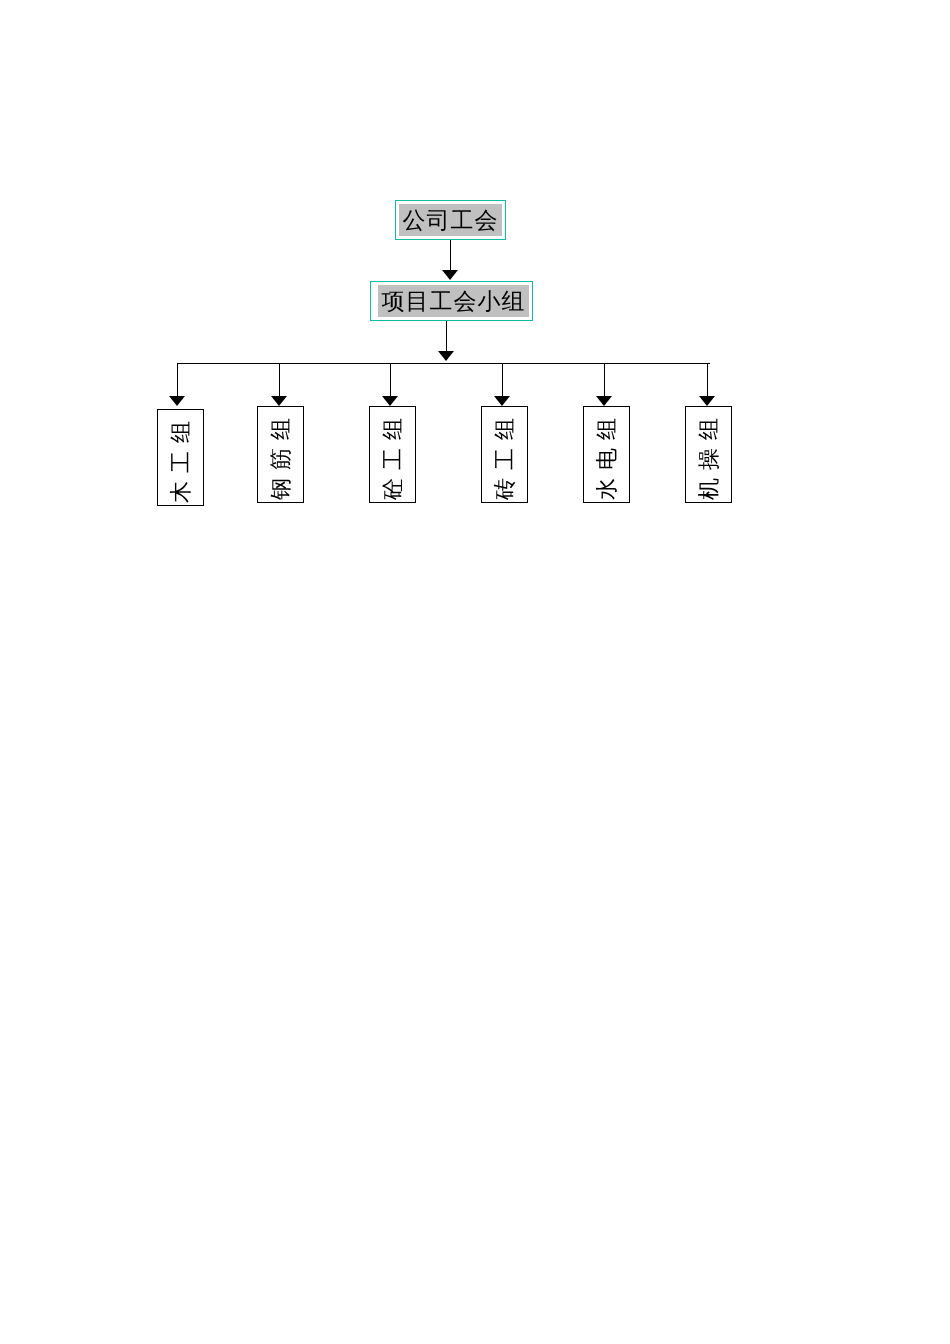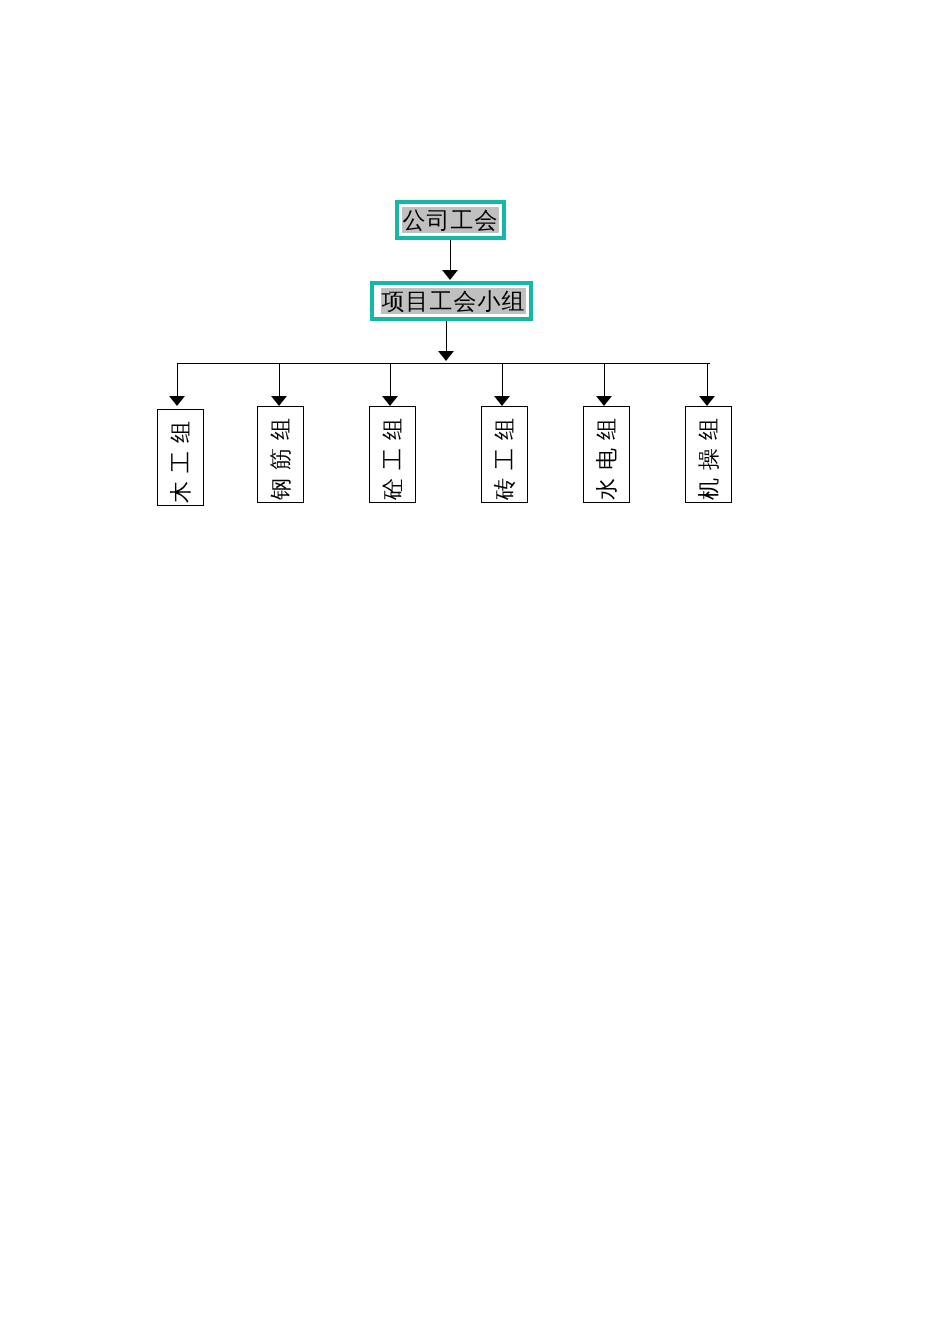--- a/index.html
+++ b/index.html
@@ -1,19 +1,19 @@
 <!DOCTYPE html>
 <html><head>
   <meta charset="utf-8">
   <style>
     html, body { margin: 0; padding: 0; background: #ffffff; }
     body { width: 950px; height: 1344px; position: relative; overflow: hidden;
            font-family: "DejaVu Serif", "Liberation Serif", serif; color: #000; }
     .abs { position: absolute; }
-    .top-box { box-sizing: border-box; border: 4px solid #14b8a6; background: #fff; padding: 3px; }
+    .top-box { box-sizing: border-box; border: 1px solid #14b8a6; background: #fff; padding: 3px; }
     .top-box .fill { background: #c0c0c0; height: 100%; display: flex; align-items: center;
                      justify-content: center; font-size: 23px; letter-spacing: 1px; white-space: nowrap; }
     .vline { position: absolute; width: 0; border-left: 1px solid #000; }
     .hline { position: absolute; height: 0; border-top: 1px solid #000; }
     .arrowhead { position: absolute; width: 0; height: 0;
                  border-left: 8px solid transparent; border-right: 8px solid transparent;
                  border-top: 10px solid #000; }
     .leaf { position: absolute; box-sizing: border-box; border: 1px solid #000; background: #fff;
             width: 47px; height: 97px; overflow: hidden; }
     .leaf .txt { position: absolute; left: 50%; top: 50%; white-space: nowrap; font-size: 22px;

